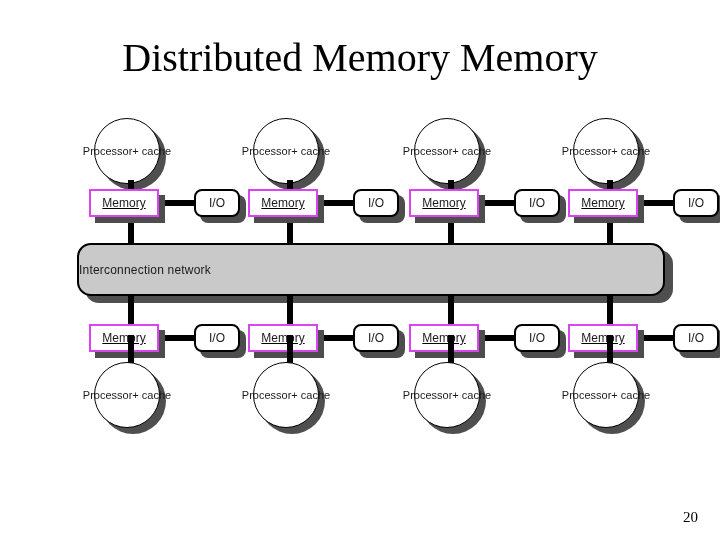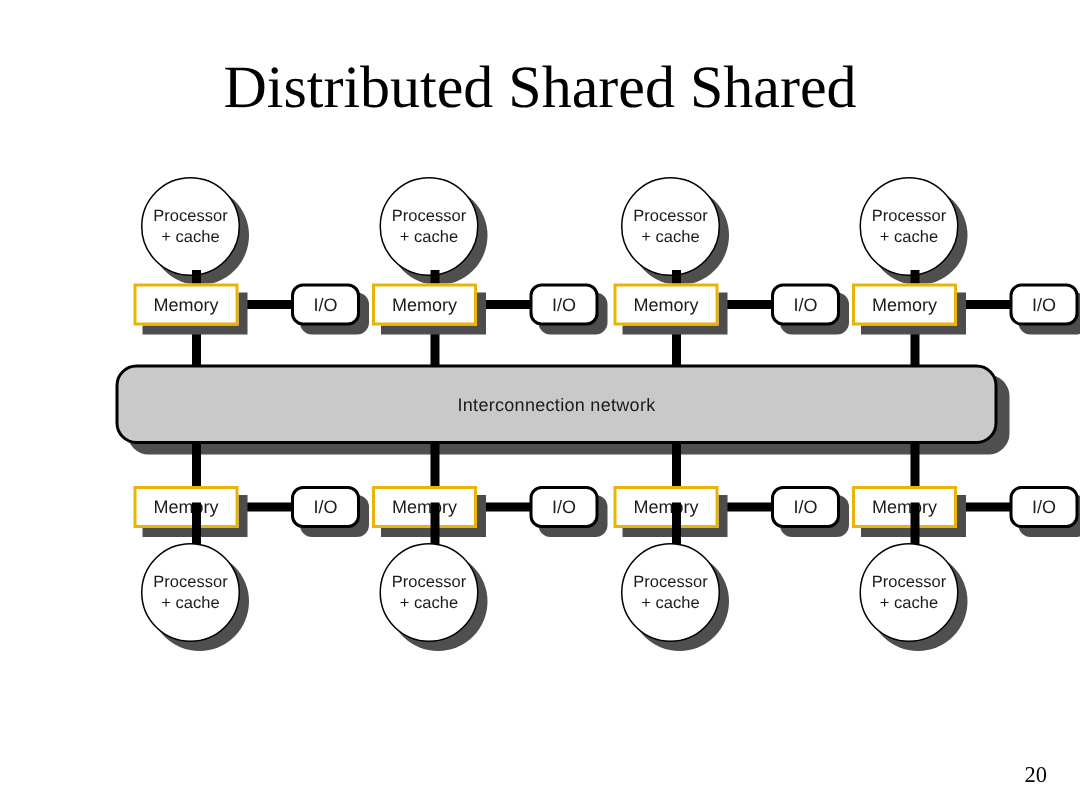--- a/index.html
+++ b/index.html
@@ -71,21 +71,21 @@
     left: 77px;
     top: 243px;
     width: 588px;
     height: 53px;
     background: #c9c9c9;
     border: 2px solid #000000;
     border-radius: 14px;
     box-sizing: border-box;
     display: flex;
     align-items: center;
-    justify-content: center;
+    justify-content: flex-start;
   }
   .net-label {
     font-family: "Liberation Sans", sans-serif;
     font-size: 12px;
     color: #1a1a1a;
     letter-spacing: 0.2px;
   }
 
   
   .node {
@@ -120,21 +120,21 @@
   .circ {
     position: absolute;
     width: 66px;
     height: 66px;
     border-radius: 50%;
     background: #ffffff;
     border: 1px solid #000000;
     box-sizing: border-box;
     left: 48px;
     display: flex;
-    flex-direction: column;
+    flex-direction: row;
     align-items: center;
     justify-content: center;
   }
   .circ span {
     font-family: "Liberation Sans", sans-serif;
     font-size: 11px;
     color: #1a1a1a;
     line-height: 14px;
     white-space: nowrap;
   }
@@ -146,25 +146,26 @@
     width: 70px;
     height: 28px;
     background: #4d4d4d;
   }
   .mem-box {
     position: absolute;
     left: 43px;
     width: 70px;
     height: 28px;
     background: #ffffff;
-    border: 2px solid #eab308;
+    border: 2px solid #d946ef;
     box-sizing: border-box;
     display: flex;
     align-items: center;
     justify-content: center;
+    text-decoration: underline;
   }
   .mem-box span {
     font-family: "Liberation Sans", sans-serif;
     font-size: 12px;
     color: #1a1a1a;
     white-space: nowrap;
   }
 
   
   .io-shadow {
@@ -193,21 +194,21 @@
     font-size: 12px;
     color: #1a1a1a;
     white-space: nowrap;
   }
 </style>
 </head>
 <body>
 
 <div id="slide">
 
-  <div id="slide-title">Distributed Shared Shared</div>
+  <div id="slide-title">Distributed Memory Memory</div>
 
   <div id="diagram">
 
     <div class="node" style="left:46px;">
       <div class="circ-shadow" style="top:124px;"></div>
       <div class="circ" style="top:118px;">
         <span>Processor</span>
         <span>+ cache</span>
       </div>
       <div class="v-line" style="top:180px;height:65px;"></div>

